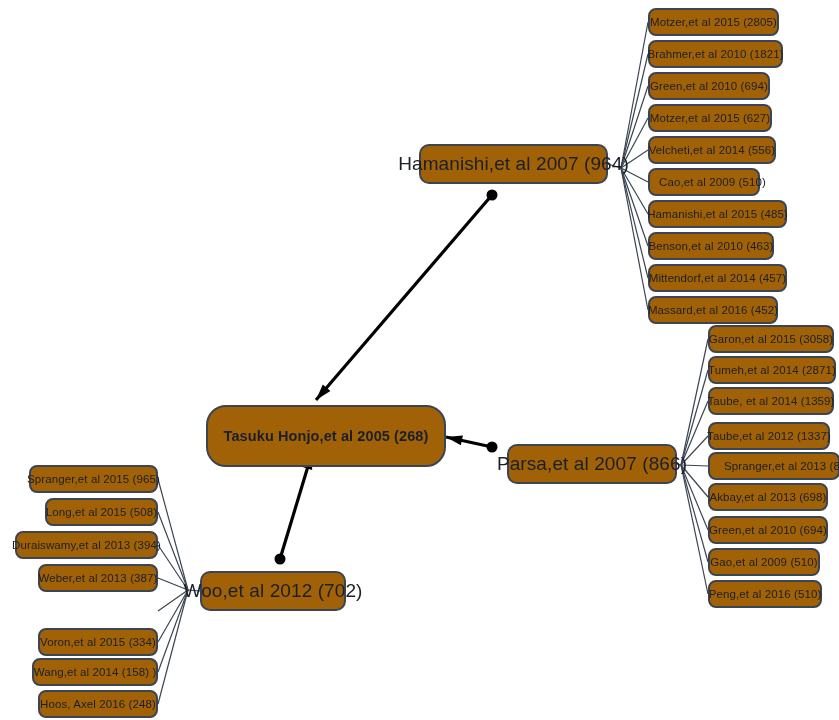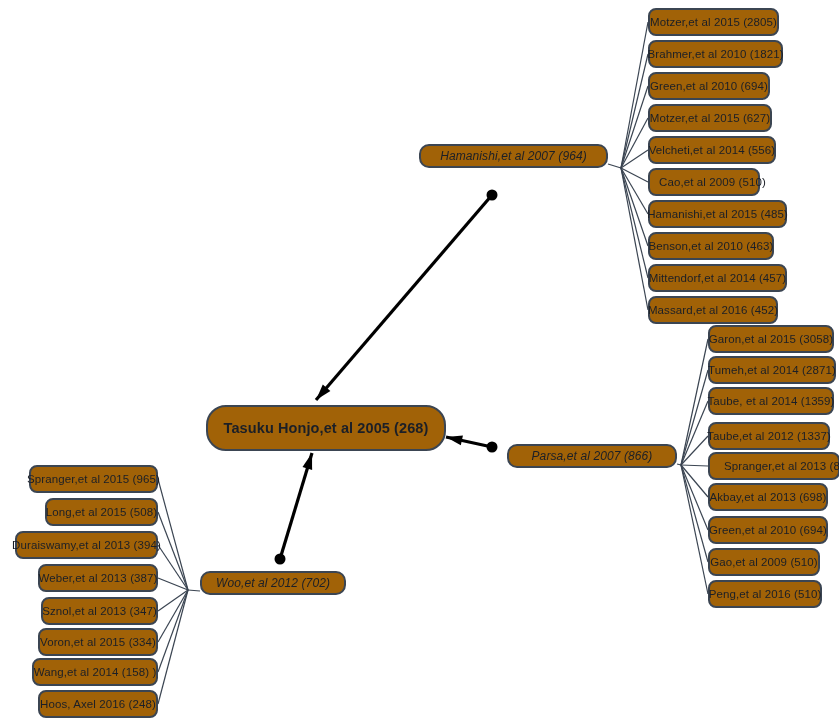--- a/index.html
+++ b/index.html
@@ -39,28 +39,27 @@
     letter-spacing: 0.1px;
   }
   .node.leaf {
     height: 28px;
     font-size: 11.5px;
     padding: 0 11px;
     border-width: 2px;
     border-radius: 8px;
   }
   .node.hub {
-    height: 24px;
-    font-size: 12px;
+    height: 40px;
+    font-size: 19px;
     padding: 0 16px;
     border-radius: 10px;
-    font-style: italic;
   }
   .node.root {
-    height: 46px;
+    height: 62px;
     font-size: 14.5px;
     font-weight: bold;
     padding: 0 18px;
     border-radius: 20px;
   }
 </style>
 </head>
 <body>
 
 <div id="canvas">
@@ -121,21 +120,20 @@
     <div class="node leaf" style="left: 708px; top: 422px; width: 122px;">Taube,et al 2012  (1337)</div>
     <div class="node leaf" style="left: 708px; top: 452px; width: 132px; padding-left: 44px;">Spranger,et al 2013  (895)</div>
     <div class="node leaf" style="left: 708px; top: 483px; width: 120px;">Akbay,et al 2013  (698)</div>
     <div class="node leaf" style="left: 708px; top: 516px; width: 120px;">Green,et al 2010  (694)</div>
     <div class="node leaf" style="left: 708px; top: 548px; width: 112px;">Gao,et al 2009  (510)</div>
     <div class="node leaf" style="left: 708px; top: 580px; width: 114px;">Peng,et al 2016  (510)</div>
     <div class="node leaf" style="left: 29px; top: 465px; width: 129px;">Spranger,et al 2015  (965)</div>
     <div class="node leaf" style="left: 45px; top: 498px; width: 113px;">Long,et al 2015  (508)</div>
     <div class="node leaf" style="left: 15px; top: 531px; width: 143px;">Duraiswamy,et al 2013  (394)</div>
     <div class="node leaf" style="left: 38px; top: 564px; width: 120px;">Weber,et al 2013  (387)</div>
-    <div class="node leaf" style="left: 41px; top: 597px; width: 117px;">Sznol,et al 2013  (347)</div>
     <div class="node leaf" style="left: 38px; top: 628px; width: 120px;">Voron,et al 2015  (334)</div>
     <div class="node leaf" style="left: 32px; top: 658px; width: 126px;">Wang,et al 2014  (158) )</div>
     <div class="node leaf" style="left: 38px; top: 690px; width: 120px;">Hoos, Axel 2016  (248)</div>
     <div class="node hub" style="left: 419px; top: 144px; width: 189px;">Hamanishi,et al 2007  (964)</div>
     <div class="node hub" style="left: 507px; top: 444px; width: 170px;">Parsa,et al 2007  (866)</div>
     <div class="node hub" style="left: 200px; top: 571px; width: 146px;">Woo,et al 2012  (702)</div>
     <div class="node root" style="left: 206px; top: 405px; width: 240px;">Tasuku Honjo,et al 2005  (268)</div>
   </div>
 
 </body></html>

